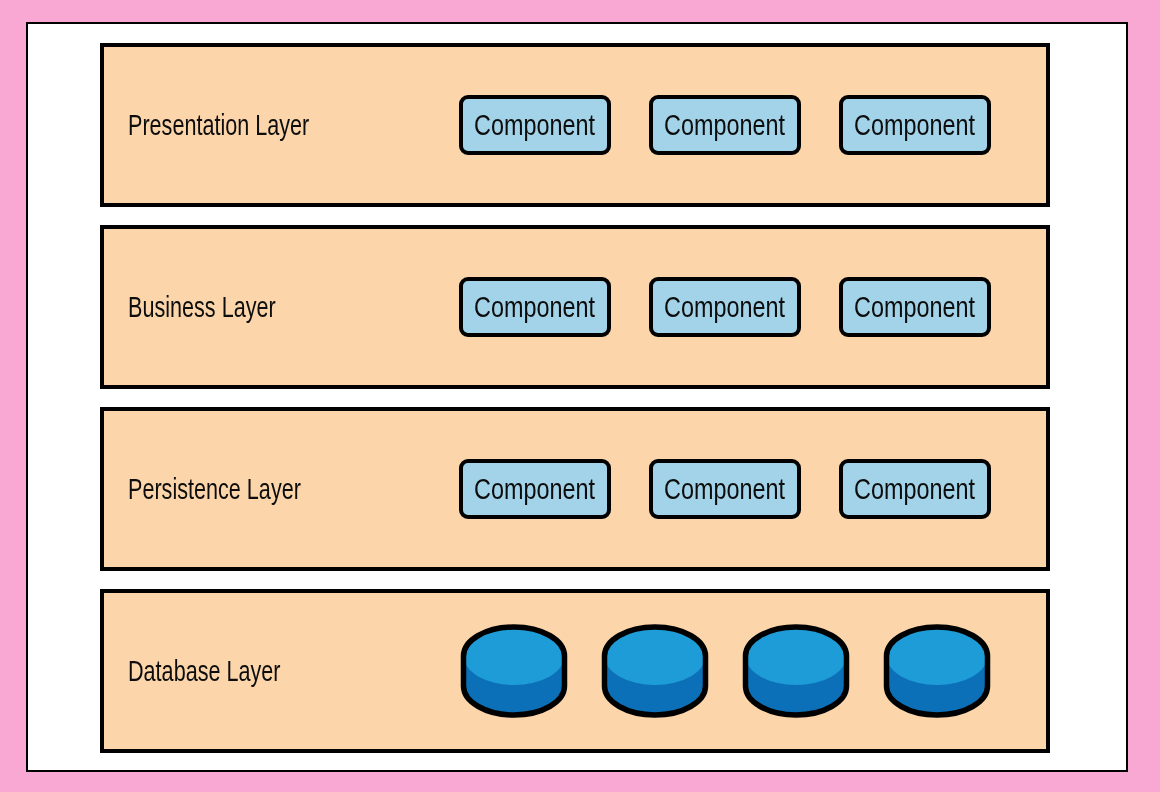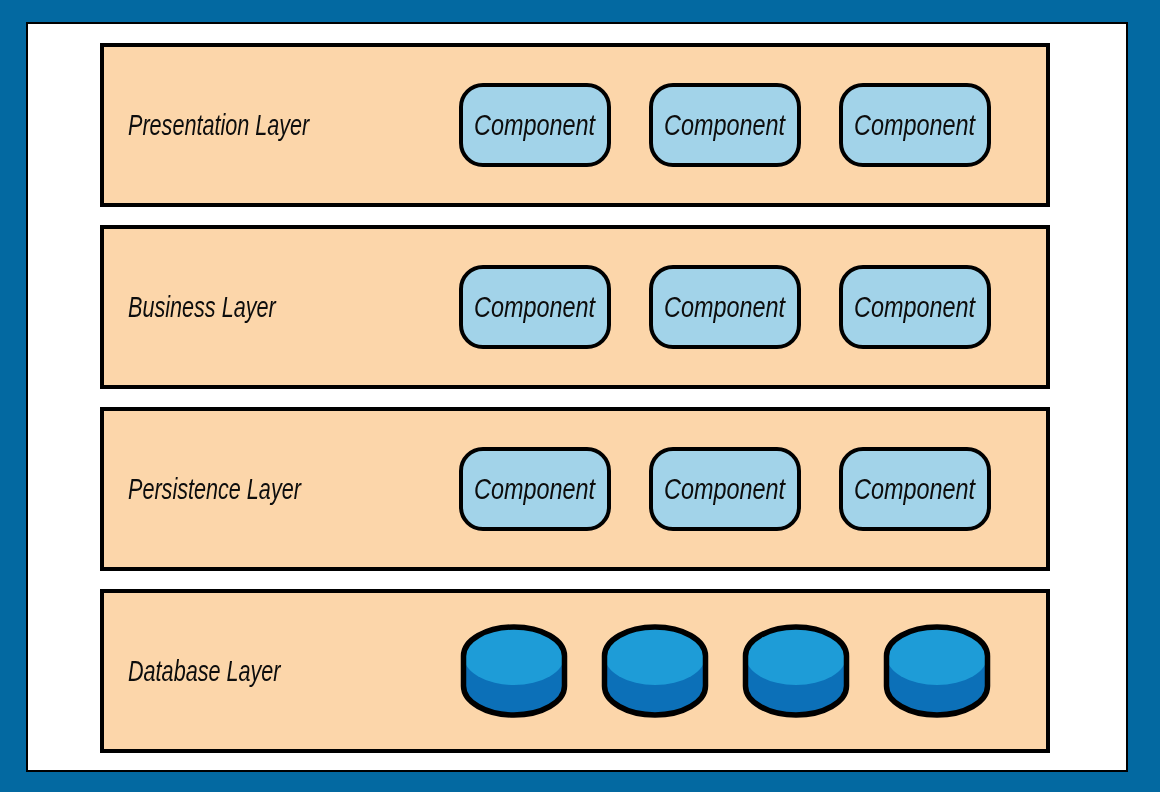--- a/index.html
+++ b/index.html
@@ -8,22 +8,21 @@
     background: #ffffff;
     width: 1160px;
     height: 792px;
     font-family: "Liberation Sans", sans-serif;
     overflow: hidden;
   }
   .canvas {
     position: relative;
     width: 1160px;
     height: 792px;
-    background: #0369a1;
-    font-style: italic;
+    background: #f9a8d4;
   }
   .frame {
     position: absolute;
     left: 26px;
     top: 22px;
     width: 1102px;
     height: 750px;
     border: 2px solid #000000;
     box-sizing: border-box;
     background: #ffffff;
@@ -56,25 +55,25 @@
     transform-origin: left center;
     letter-spacing: 0px;
   }
   .comp-row {
     display: flex;
     gap: 38px;
     align-items: center;
   }
   .component {
     width: 152px;
-    height: 84px;
+    height: 60px;
     box-sizing: border-box;
     background: #A2D3E9;
     border: 4px solid #000000;
-    border-radius: 24px;
+    border-radius: 9px;
     display: flex;
     align-items: center;
     justify-content: center;
   }
   .component-label {
     font-size: 30px;
     color: #0d0d0d;
     white-space: nowrap;
     display: inline-block;
     transform: scaleX(0.78);

